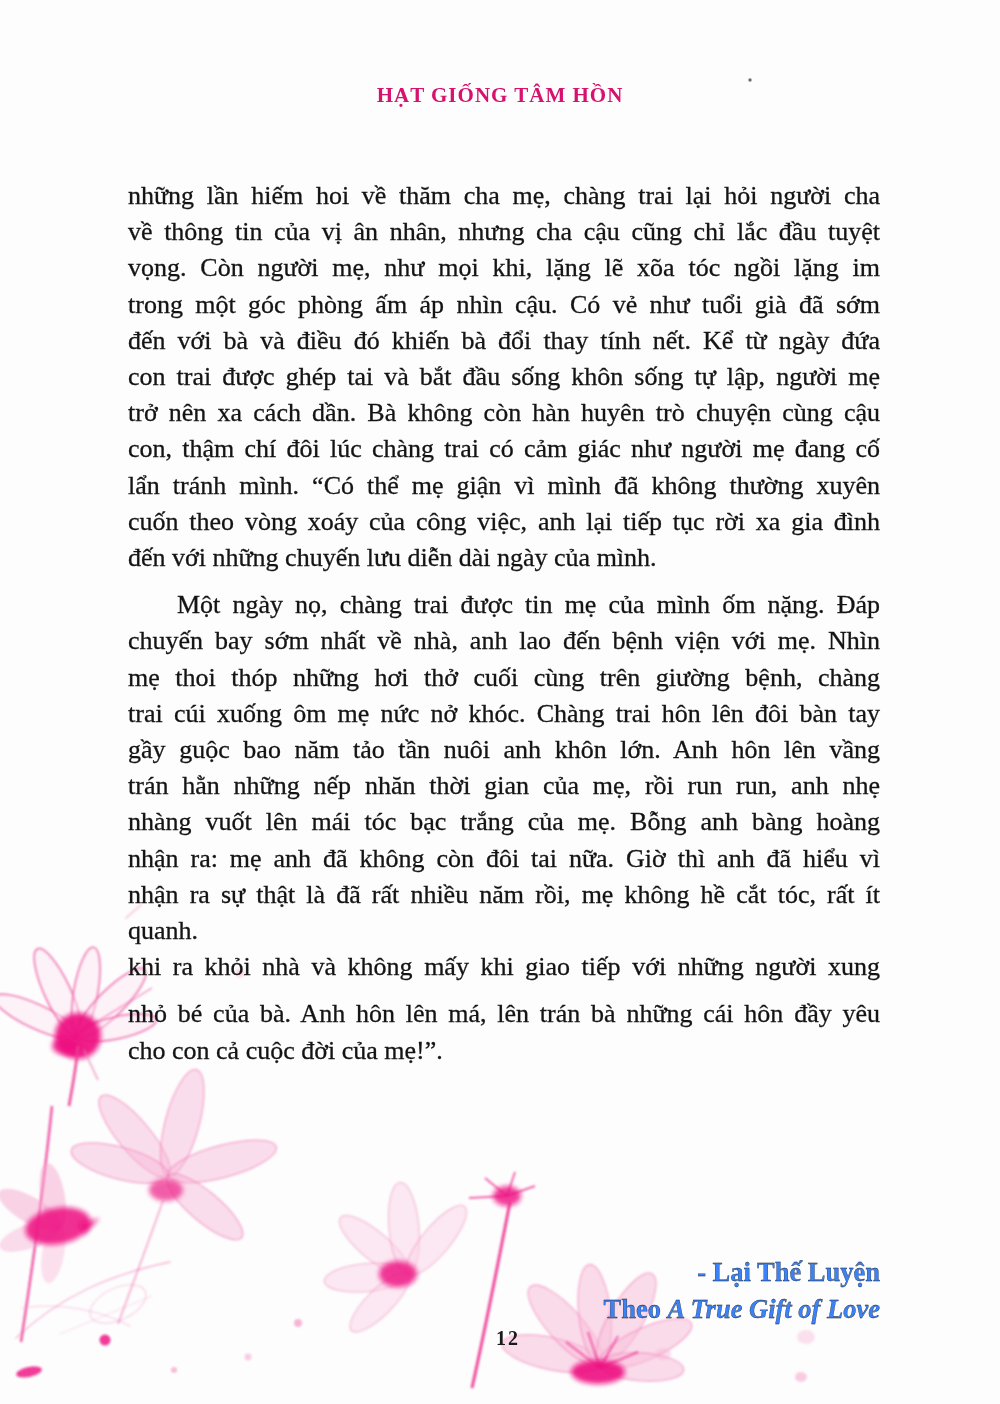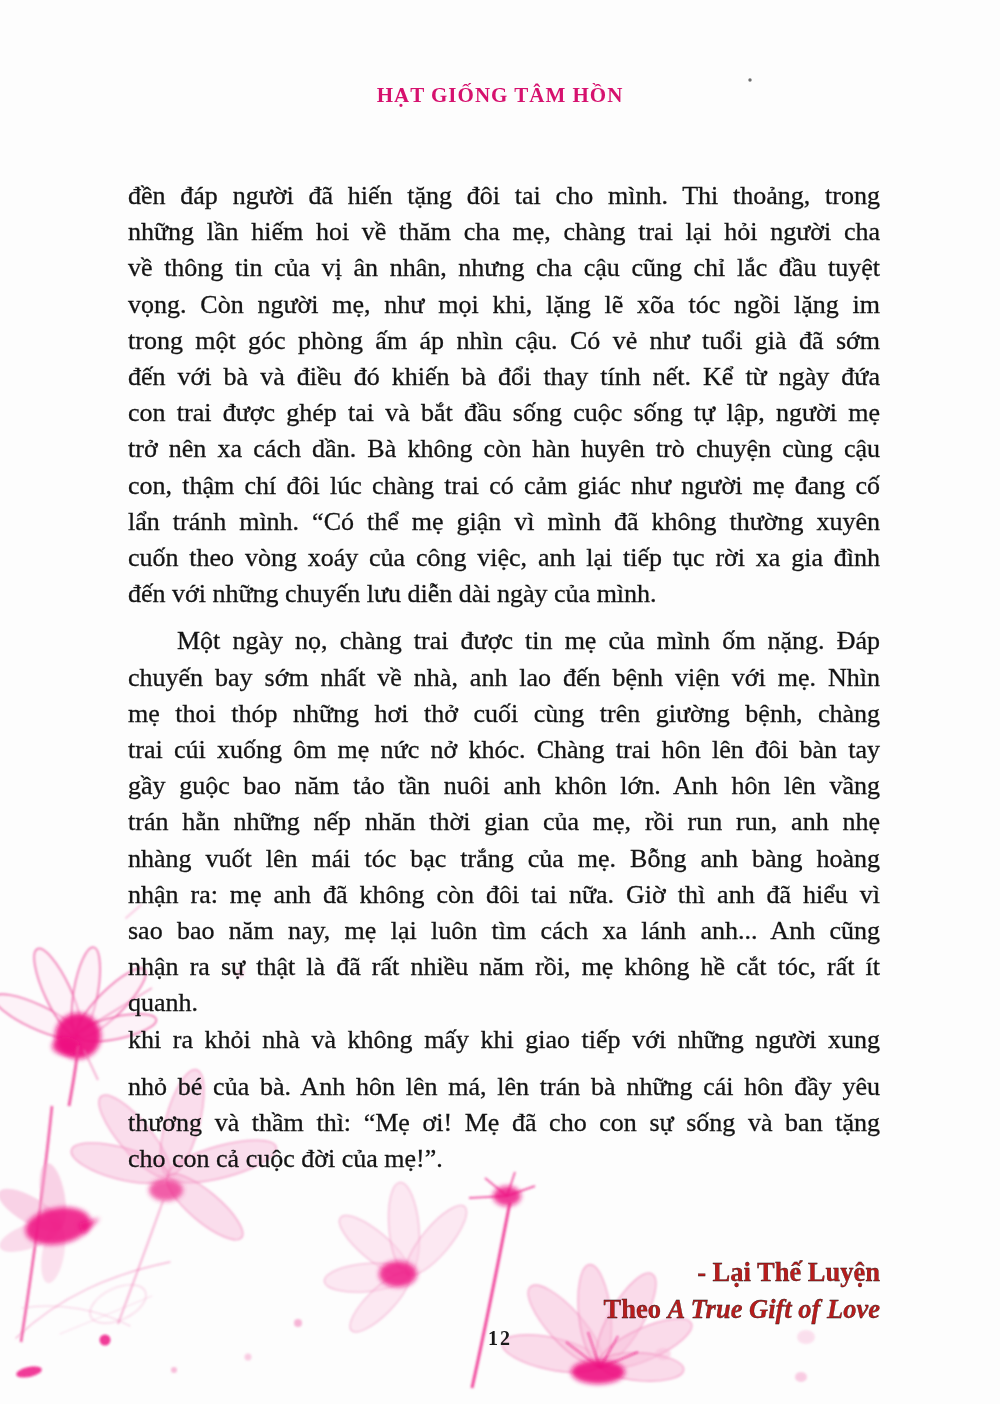--- a/index.html
+++ b/index.html
@@ -28,28 +28,28 @@
   .ln{
     line-height:36.2px;
     text-align:justify;
     text-align-last:justify;
     white-space:normal;
   }
   .ln.last{text-align-last:left;}
   .ln.ind{text-indent:49px;}
   .signature{
     position:absolute;top:1220px;left:128px;width:752px;z-index:1;
-    text-align:right;color:#b91c1c;
+    text-align:right;color:#3b82f6;
     font-size:26.5px;font-weight:bold;
     line-height:37px;
     -webkit-text-stroke:0.3px #141414;
   }
   .signature .source em{}
   .page-number{
-    position:absolute;top:1293px;left:124px;width:752px;z-index:1;
+    position:absolute;top:1293px;left:132px;width:752px;z-index:1;
     text-align:center;color:#1a1a1a;
     font-size:20px;font-weight:600;letter-spacing:2px;
   }
 </style>
 </head>
 <body>
 
 <div class="page">
 
   <svg class="decor" width="1000" height="1404" viewBox="0 0 1000 1404">
@@ -162,50 +162,47 @@
       <ellipse cx="801" cy="1343" rx="6" ry="5" fill="#f49bc8" opacity="0.5" filter="url(#wc2)"></ellipse>
       <circle cx="750" cy="46" r="1.7" fill="#555" opacity="0.85"></circle>
       <circle cx="602" cy="58" r="2" fill="#f285bc" opacity="0.6"></circle>
     </g>
   </svg>
 
   <div class="running-head">HẠT GIỐNG TÂM HỒN</div>
 
   <main class="body-text">
     <div class="para">
-      <div class="ln">đền đáp người đã hiến tặng đôi tai cho mình. Thi thoảng, trong</div>
       <div class="ln">những lần hiếm hoi về thăm cha mẹ, chàng trai lại hỏi người cha</div>
       <div class="ln">về thông tin của vị ân nhân, nhưng cha cậu cũng chỉ lắc đầu tuyệt</div>
       <div class="ln">vọng. Còn người mẹ, như mọi khi, lặng lẽ xõa tóc ngồi lặng im</div>
       <div class="ln">trong một góc phòng ấm áp nhìn cậu. Có vẻ như tuổi già đã sớm</div>
       <div class="ln">đến với bà và điều đó khiến bà đổi thay tính nết. Kể từ ngày đứa</div>
-      <div class="ln">con trai được ghép tai và bắt đầu sống cuộc sống tự lập, người mẹ</div>
+      <div class="ln">con trai được ghép tai và bắt đầu sống khôn sống tự lập, người mẹ</div>
       <div class="ln">trở nên xa cách dần. Bà không còn hàn huyên trò chuyện cùng cậu</div>
       <div class="ln">con, thậm chí đôi lúc chàng trai có cảm giác như người mẹ đang cố</div>
       <div class="ln">lẩn tránh mình. “Có thể mẹ giận vì mình đã không thường xuyên</div>
       <div class="ln">cuốn theo vòng xoáy của công việc, anh lại tiếp tục rời xa gia đình</div>
       <div class="ln last">đến với những chuyến lưu diễn dài ngày của mình.</div>
     </div>
     <div class="para">
       <div class="ln ind">Một ngày nọ, chàng trai được tin mẹ của mình ốm nặng. Đáp</div>
       <div class="ln">chuyến bay sớm nhất về nhà, anh lao đến bệnh viện với mẹ. Nhìn</div>
       <div class="ln">mẹ thoi thóp những hơi thở cuối cùng trên giường bệnh, chàng</div>
       <div class="ln">trai cúi xuống ôm mẹ nức nở khóc. Chàng trai hôn lên đôi bàn tay</div>
       <div class="ln">gầy guộc bao năm tảo tần nuôi anh khôn lớn. Anh hôn lên vầng</div>
       <div class="ln">trán hằn những nếp nhăn thời gian của mẹ, rồi run run, anh nhẹ</div>
       <div class="ln">nhàng vuốt lên mái tóc bạc trắng của mẹ. Bỗng anh bàng hoàng</div>
       <div class="ln">nhận ra: mẹ anh đã không còn đôi tai nữa. Giờ thì anh đã hiểu vì</div>
-      <div class="ln">sao bao năm nay, mẹ lại luôn tìm cách xa lánh anh... Anh cũng</div>
       <div class="ln">nhận ra sự thật là đã rất nhiều năm rồi, mẹ không hề cắt tóc, rất ít</div>
       <div class="ln last">quanh.</div>
       <div class="ln">khi ra khỏi nhà và không mấy khi giao tiếp với những người xung</div>
     </div>
     <div class="para">
       <div class="ln">nhỏ bé của bà. Anh hôn lên má, lên trán bà những cái hôn đầy yêu</div>
-      <div class="ln">thương và thầm thì: “Mẹ ơi! Mẹ đã cho con sự sống và ban tặng</div>
       <div class="ln last">cho con cả cuộc đời của mẹ!”.</div>
     </div>
   </main>
 
   <div class="signature">
     <div class="author">- Lại Thế Luyện</div>
     <div class="source"><span>Theo </span><em>A True Gift of Love</em></div>
   </div>
 
   <div class="page-number">12</div>

